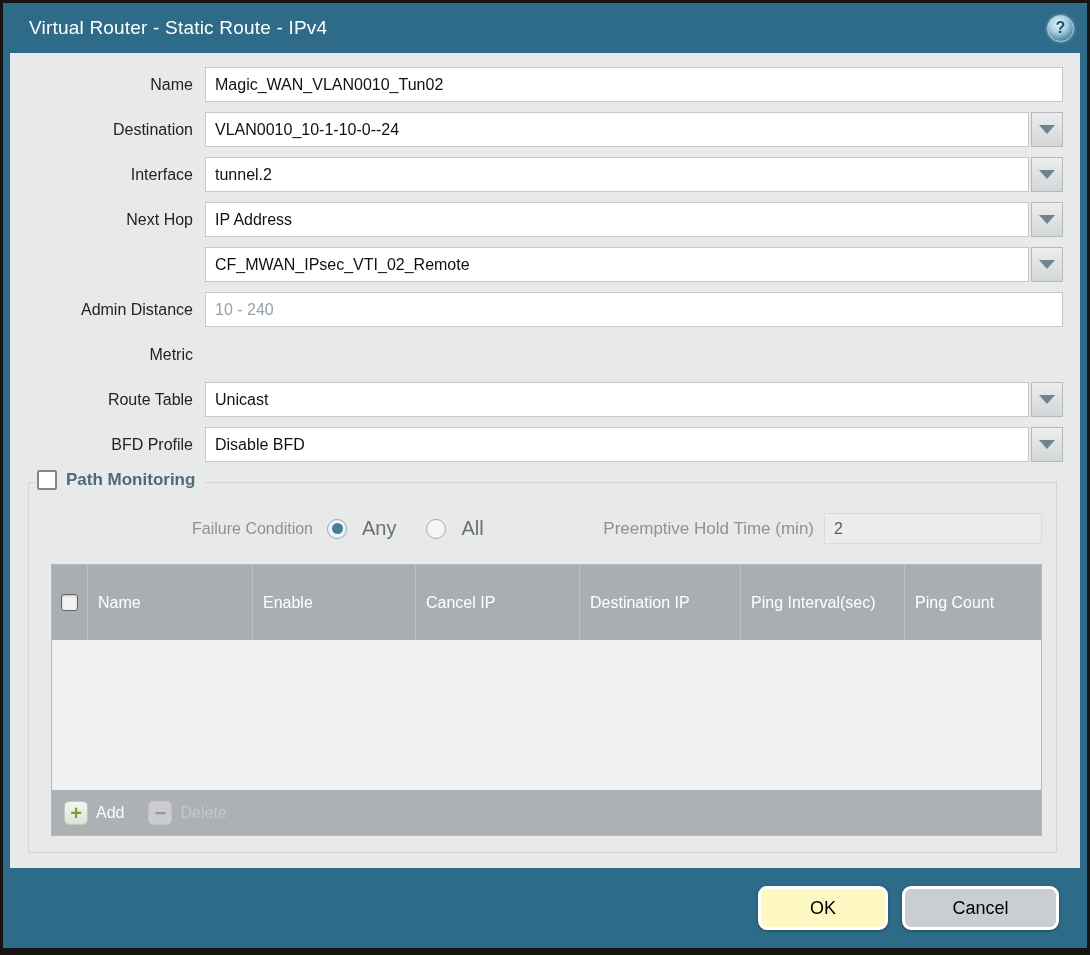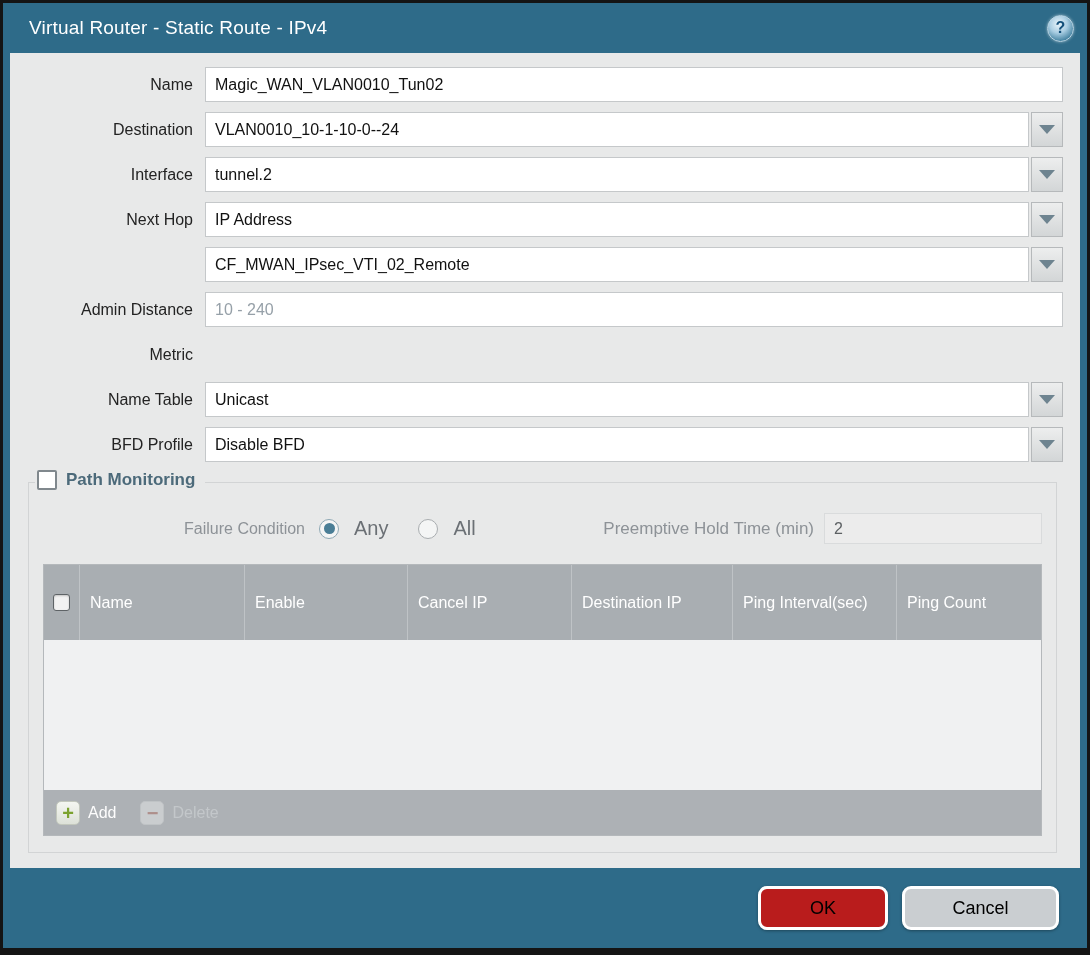--- a/index.html
+++ b/index.html
@@ -33,21 +33,21 @@
   }
   .tinput::placeholder { color: #96a0a8; opacity: 1; }
   .combo-btn {
     width: 32px; height: 35px; margin-left: 2px; flex: none;
     background: linear-gradient(#edeeee, #d3d6d7);
     border: 1px solid #b6b9bb;
     display: flex; align-items: center; justify-content: center; cursor: pointer;
   }
   .tri-down { width: 0; height: 0; border-left: 8px solid transparent; border-right: 8px solid transparent; border-top: 9px solid #6e8490; }
   
-  .fieldset { margin: 20px 6px 0 10px; border: 1px solid #d2d4d5; position: relative; padding: 30px 14px 16px 14px; }
+  .fieldset { margin: 20px 6px 0 10px; border: 1px solid #d2d4d5; position: relative; padding: 30px 14px 16px 22px; }
   .legend {
     position: absolute; top: -13px; left: 6px; background: #e8e9e9;
     display: flex; align-items: center; padding: 0 10px 0 2px;
   }
   .pm-checkbox { width: 20px; height: 20px; background: #fff; border: 2px solid #80888d; border-radius: 2px; margin-right: 9px; cursor: pointer; }
   .legend-text { font-size: 17px; font-weight: bold; color: #4c6a7a; }
   .pm-row { display: flex; align-items: center; }
   .fc-label { width: 262px; flex: none; text-align: right; font-size: 16px; color: #8d9297; margin-right: 14px; }
   .radio-opt { display: flex; align-items: center; margin-right: 30px; cursor: pointer; }
   .radio {
@@ -85,21 +85,21 @@
   .tool.disabled { cursor: default; }
   .tool.disabled .tool-icon { opacity: .55; color: #b0746a; background: #e2e4e5; border-color: #cfd2d3; }
   .tool.disabled .tool-label { color: #c3c7ca; font-weight: 400; }
   
   .footer { height: 80px; flex: none; display: flex; align-items: center; justify-content: flex-end; gap: 14px; padding-right: 28px; }
   .btn {
     height: 44px; border-radius: 9px; border: 3px solid #fff;
     font-family: "Liberation Sans", sans-serif; font-size: 18px; color: #000;
     box-shadow: 0 1px 3px rgba(0,0,0,.35); cursor: pointer;
   }
-  .btn-ok { width: 130px; background: #b91c1c; }
+  .btn-ok { width: 130px; background: #fef9c3; }
   .btn-cancel { width: 157px; background: #caced1; }
 </style>
 </head>
 <body>
 
 <div class="window">
 
   <div class="titlebar">
     <div class="title">Virtual Router - Static Route - IPv4</div>
     <div class="help-icon">?</div>
@@ -159,21 +159,21 @@
       <div class="field">
         <input class="tinput" type="text" placeholder="10 - 240" style="">
       </div>
     </div>
 
     <div class="form-row">
       <div class="form-label">Metric</div>
     </div>
 
     <div class="form-row">
-      <div class="form-label">Name Table</div>
+      <div class="form-label">Route Table</div>
       <div class="field">
         <input class="tinput" type="text" value="Unicast" style="">
         <div class="combo-btn">
             <span class="tri-down"></span>
           </div>
       </div>
     </div>
 
     <div class="form-row">
       <div class="form-label">BFD Profile</div>

